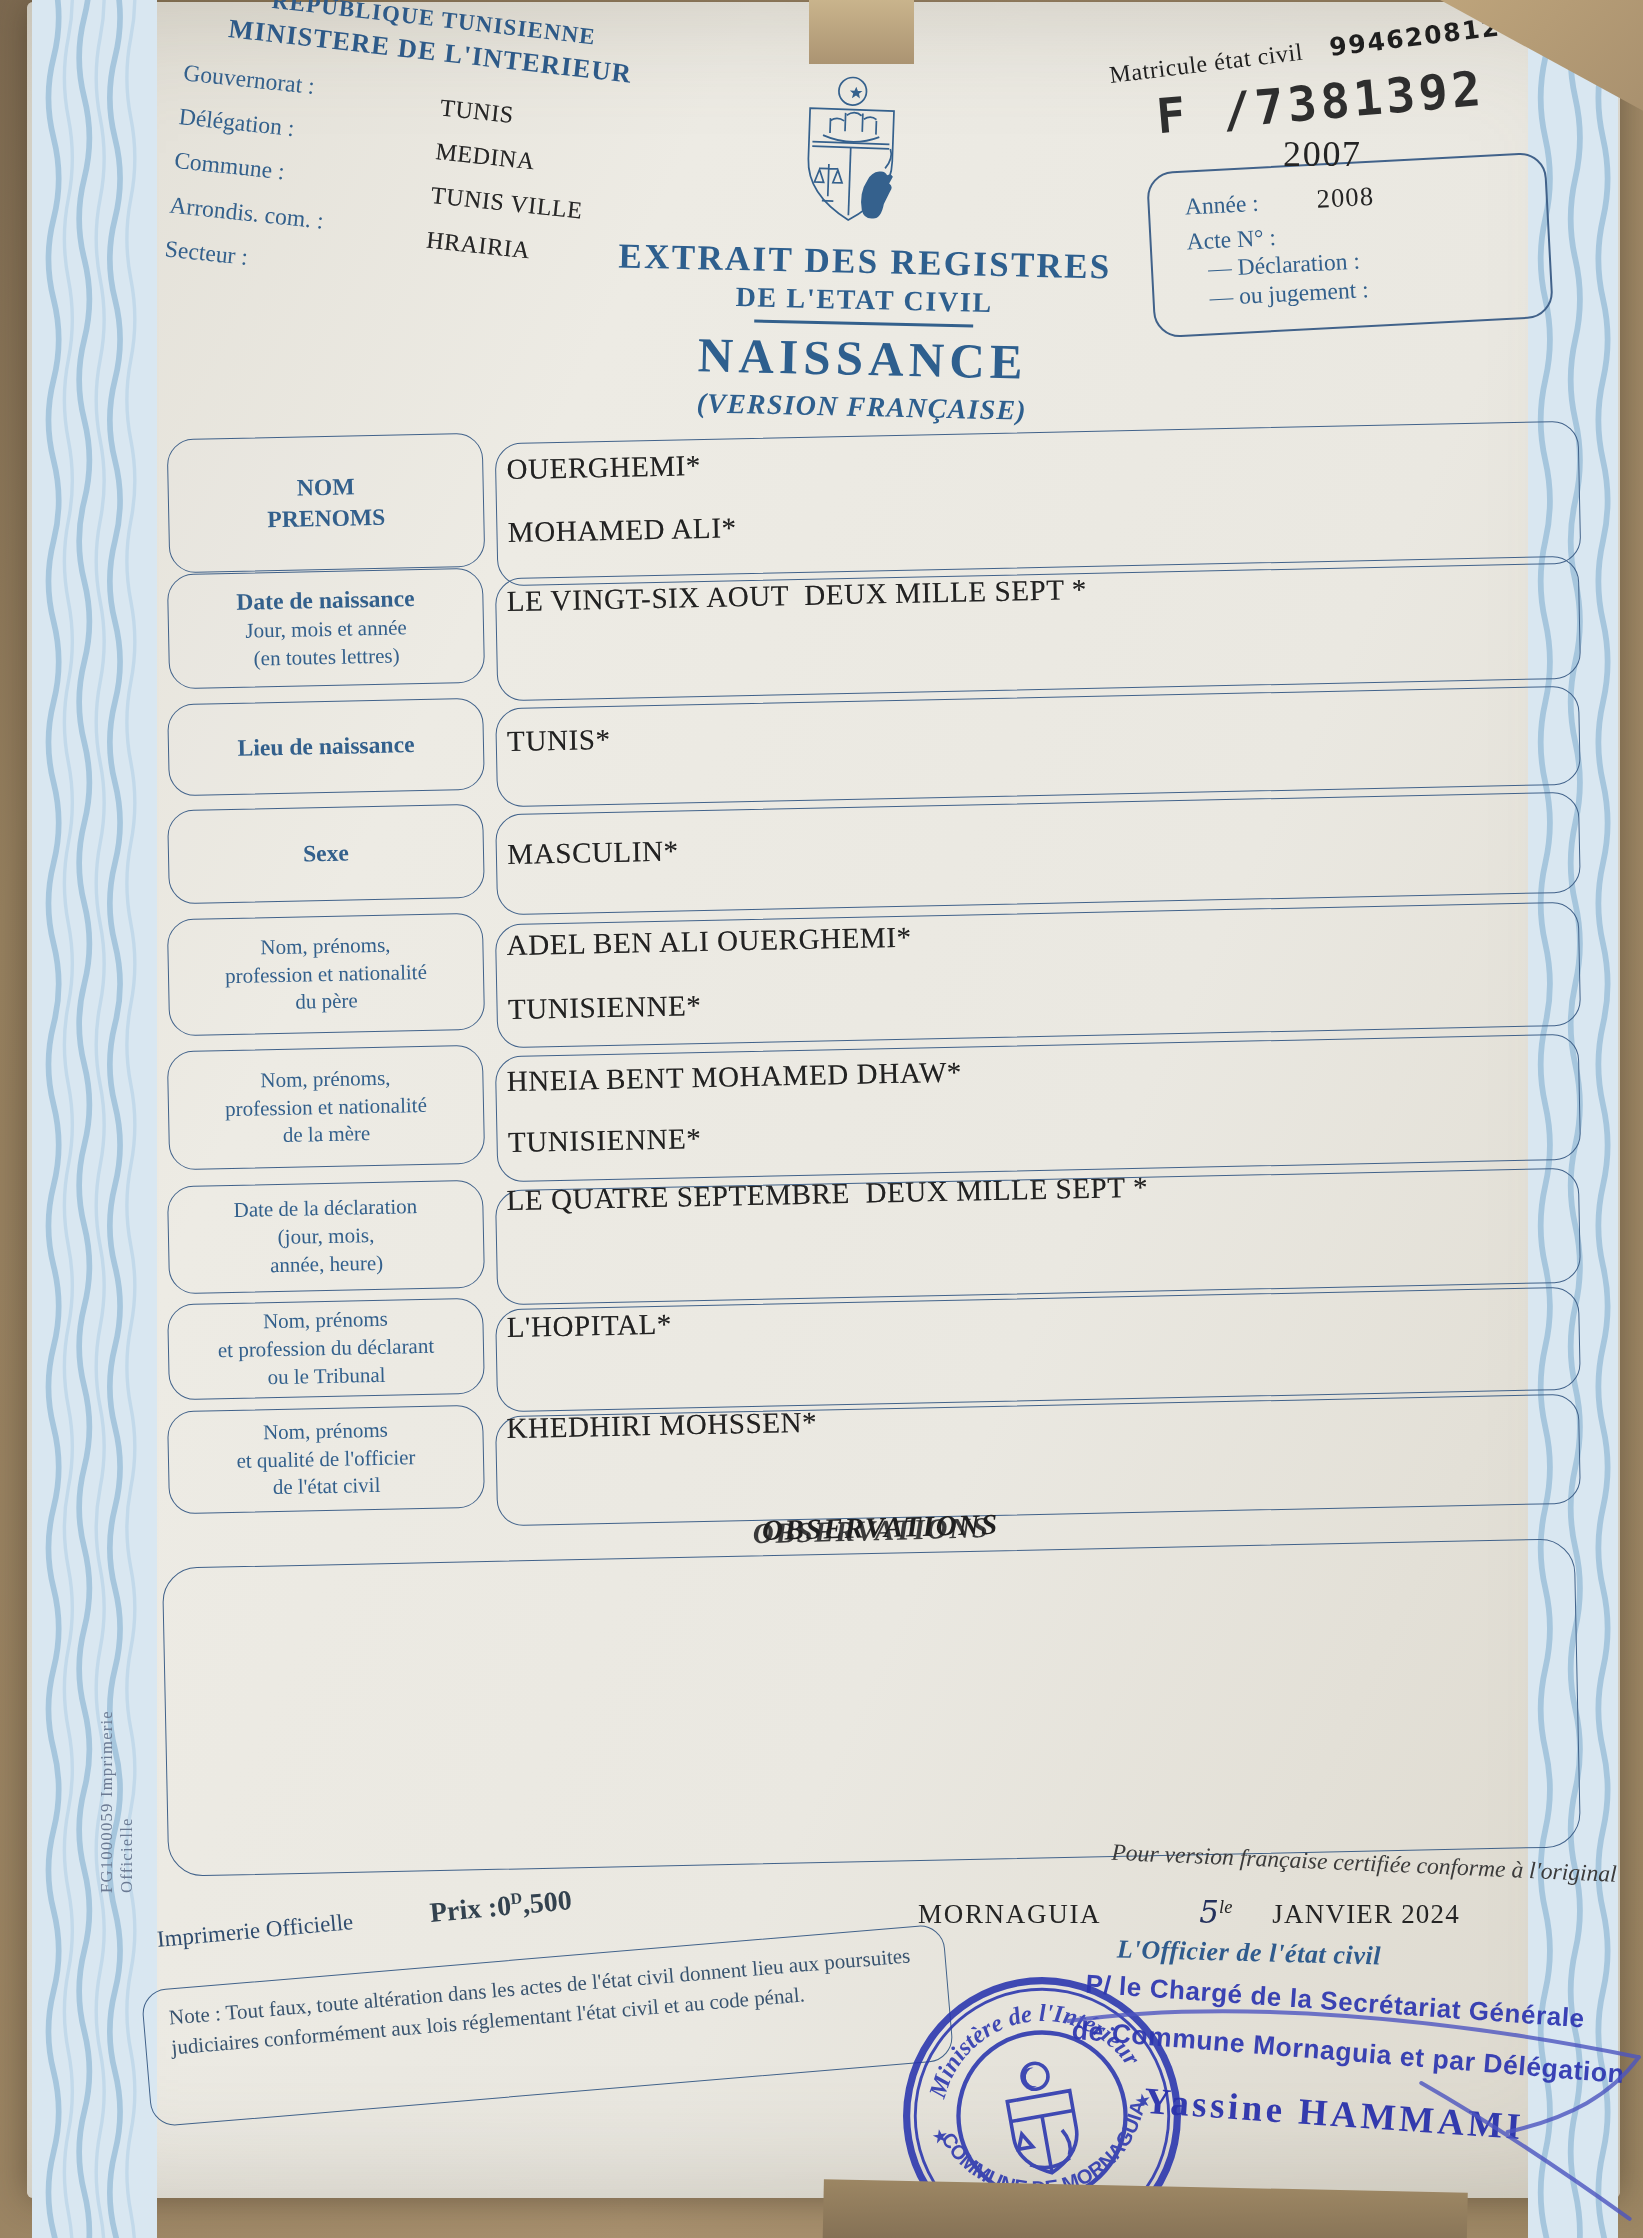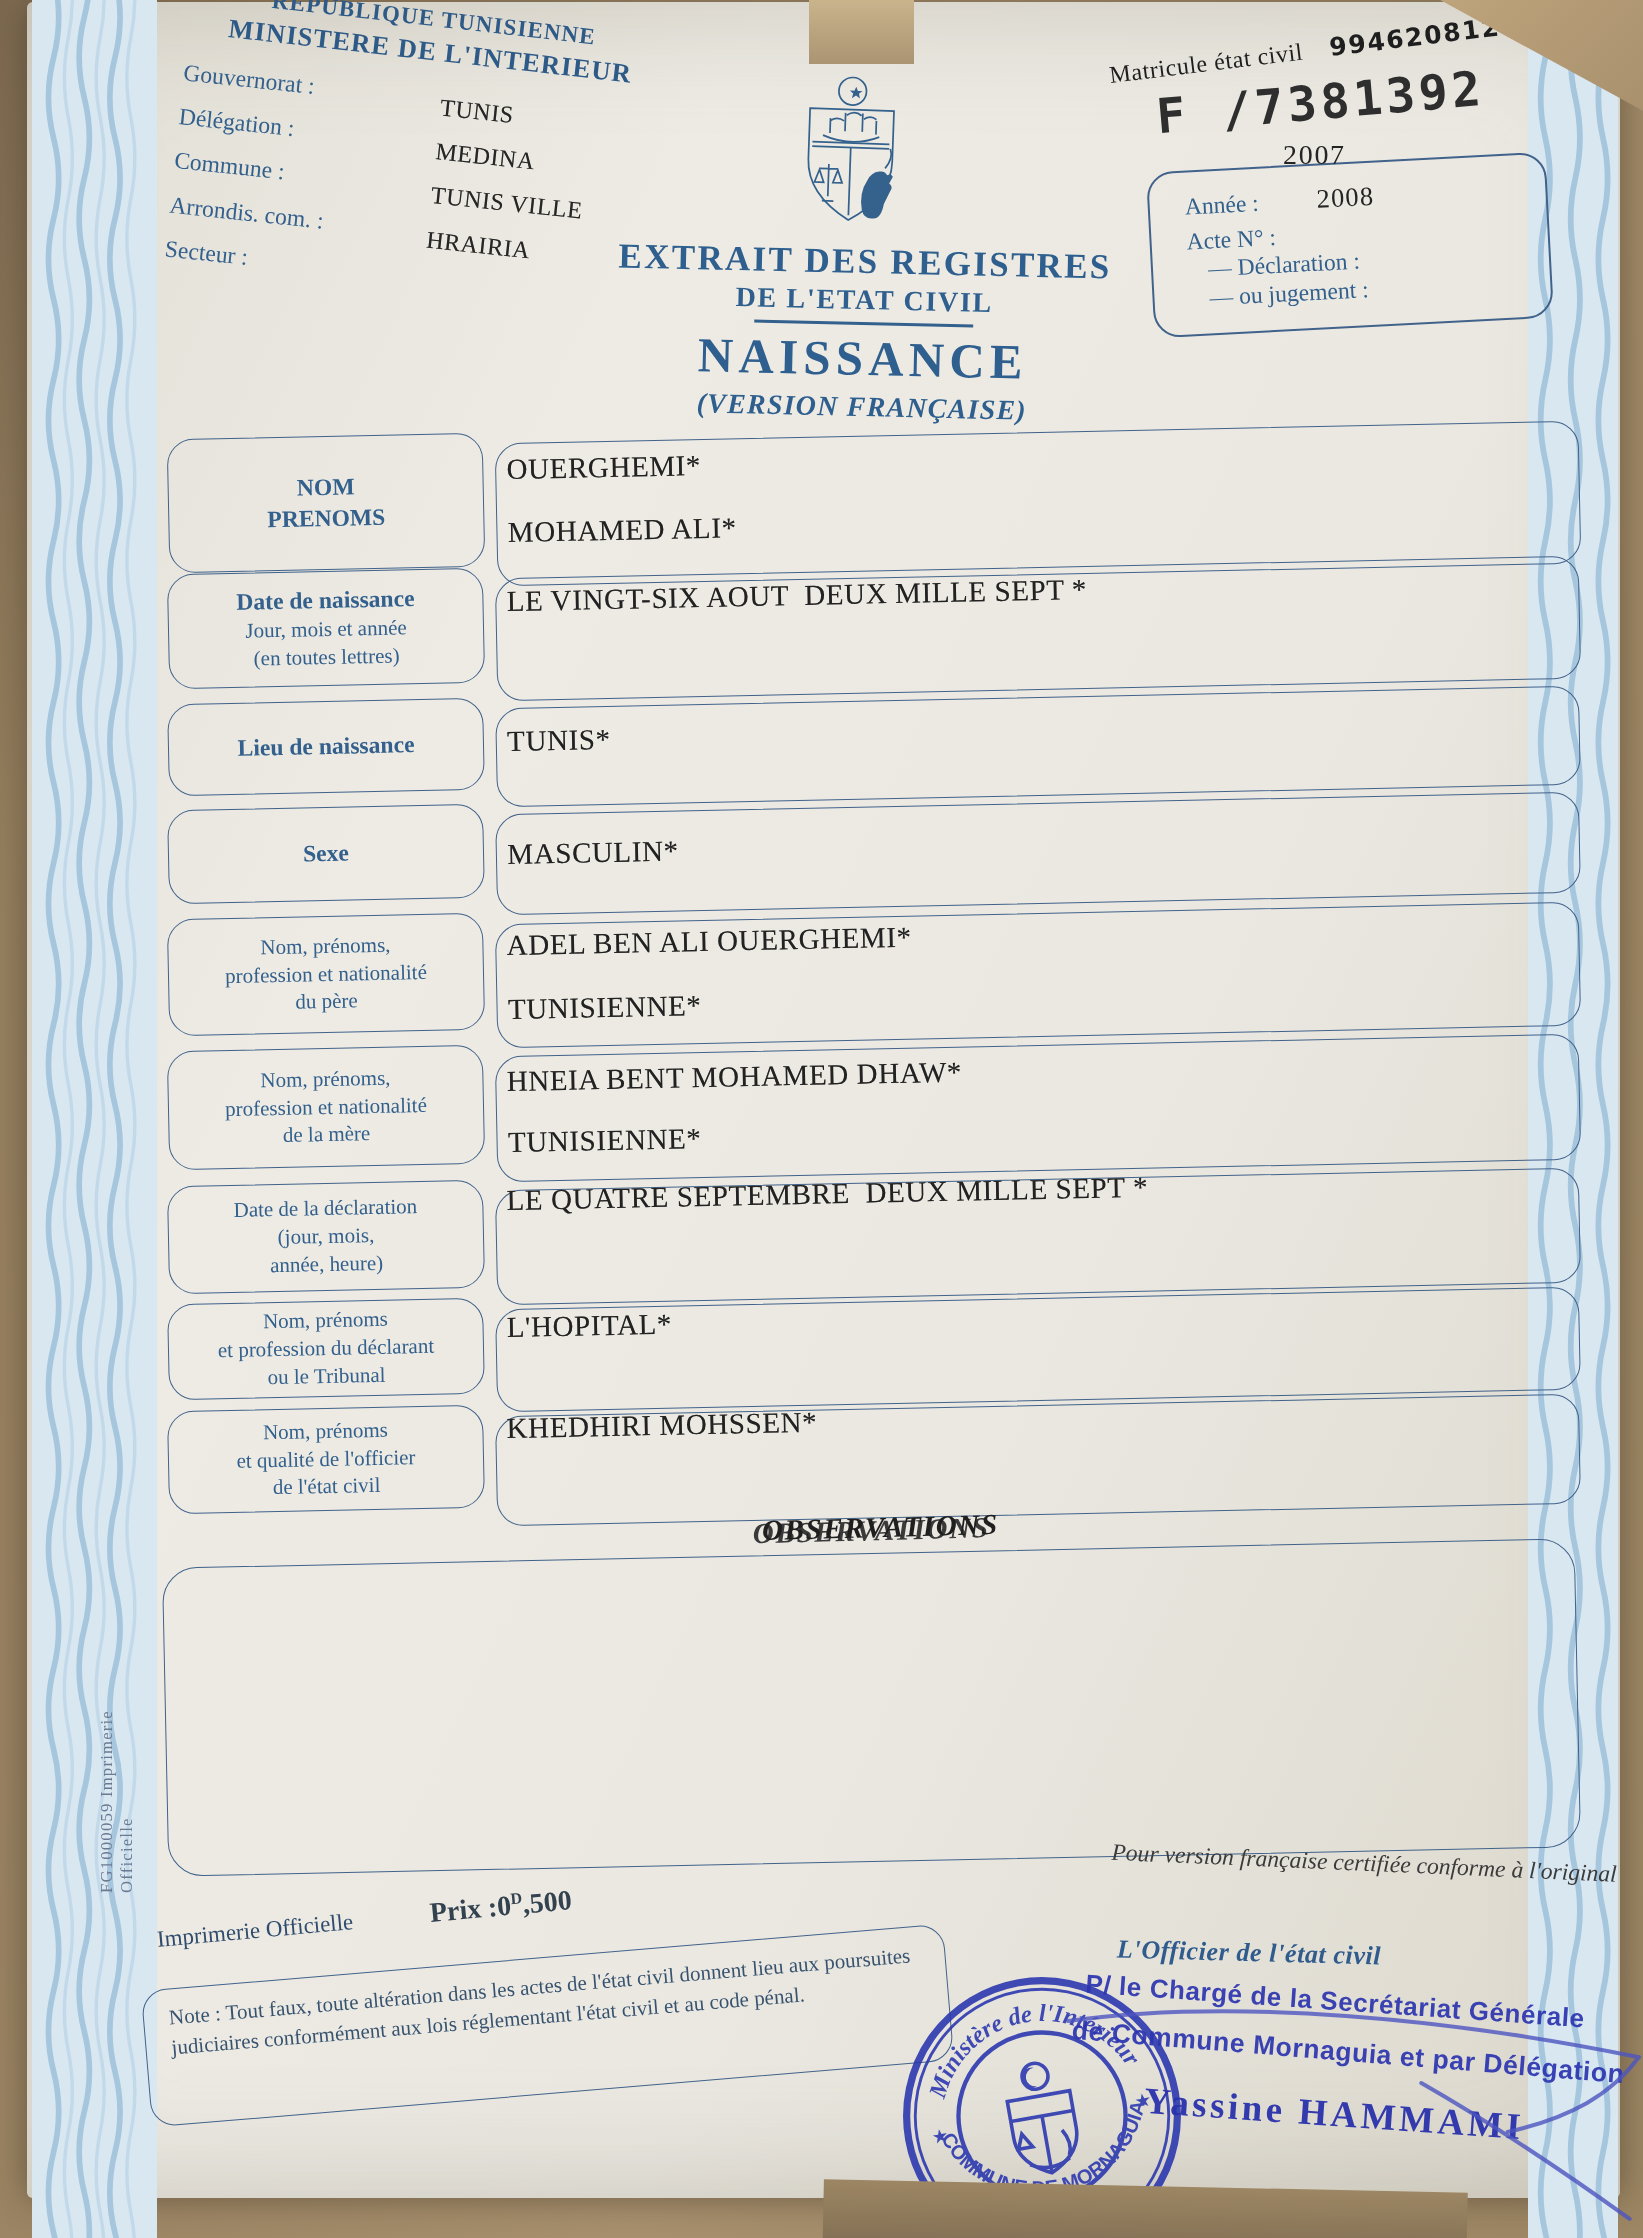--- a/index.html
+++ b/index.html
@@ -38,21 +38,21 @@
   #title-block .t2{font-size:28px;font-weight:700;letter-spacing:1.7px;color:#2e5f8e;margin-top:2.3px;}
   #title-block .rule{width:219px;height:2.9px;background:#33608c;margin:5.8px auto 4.6px auto;}
   #title-block .t3{font-size:49px;font-weight:700;letter-spacing:5.2px;color:#2e5f8e;margin-top:1.2px;}
   #title-block .t4{font-size:28px;font-style:italic;font-weight:700;letter-spacing:1.2px;color:#2e5f8e;margin-top:4.6px;}
   
   #matricule{left:1108px;top:35px;transform:rotate(-7deg);z-index:3;font-size:24px;color:#1e1e1e;}
   #matricule .mlabel{letter-spacing:0.6px;}
   #matricule .mvalue{font-family:"DejaVu Sans",sans-serif;font-size:25px;letter-spacing:1.7px;margin-left:21px;font-weight:600;}
   #fnumber{left:1156px;top:74px;transform:rotate(-5deg);z-index:4;
            font-family:"DejaVu Sans Mono",monospace;font-size:48px;letter-spacing:4px;color:#2e2e2e;font-weight:600;}
-  #year2007{left:1283px;top:139px;font-size:28px;color:#242424;z-index:5;letter-spacing:1.7px;}
+  #year2007{left:1283px;top:133px;font-size:36px;color:#242424;z-index:5;letter-spacing:1.7px;}
   #acte-box{left:1150px;top:162px;width:396px;height:162px;border:2.3px solid #41628a;border-radius:26.5px;
             transform:rotate(-3deg);z-index:3;}
   #acte-box .al{position:absolute;font-size:23.6px;color:#33608c;}
   #acte-box .annee{left:35px;top:21px;}
   #acte-box .annee-val{left:167px;top:18.4px;color:#242424;font-size:26.5px;letter-spacing:1.2px;}
   #acte-box .acte{left:35px;top:56px;}
   #acte-box .decl{left:55px;top:84px;}
   #acte-box .juge{left:55px;top:113px;}
   
   .lblbox{position:absolute;left:168px;width:314px;border:1.7px solid #41628a;border-radius:26.5px;
@@ -280,20 +280,26 @@
   </div>
   <div class="abs" id="obs-box"></div>
 
   <div class="abs" id="certify">Pour version française certifiée conforme à l'original</div>
 
   <div class="abs" id="imprimerie-line">
     <span class="io">Imprimerie Officielle</span>
     <span class="prix"><span>Prix :0</span><sup>D</sup><span>,500</span></span>
   </div>
 
+  <div class="abs" id="date-line">
+    <span class="place">MORNAGUIA</span>
+    <span class="day">5</span>
+    <span class="suffix">le</span>
+    <span class="monthyear">JANVIER 2024</span>
+  </div>
 
   <div class="abs" id="officer">L'Officier de l'état civil</div>
 
   <div class="abs" id="note-box">
     <div class="note-text">Note : Tout faux, toute altération dans les actes de l'état civil donnent lieu aux poursuites judiciaires conformément aux lois réglementant l'état civil et au code pénal.</div>
   </div>
 
   <div class="abs" id="seal">
     <svg viewBox="0 0 200 200" aria-hidden="true">
       <circle cx="100" cy="100" r="94" fill="none" stroke="#2733ae" stroke-width="5"></circle>

